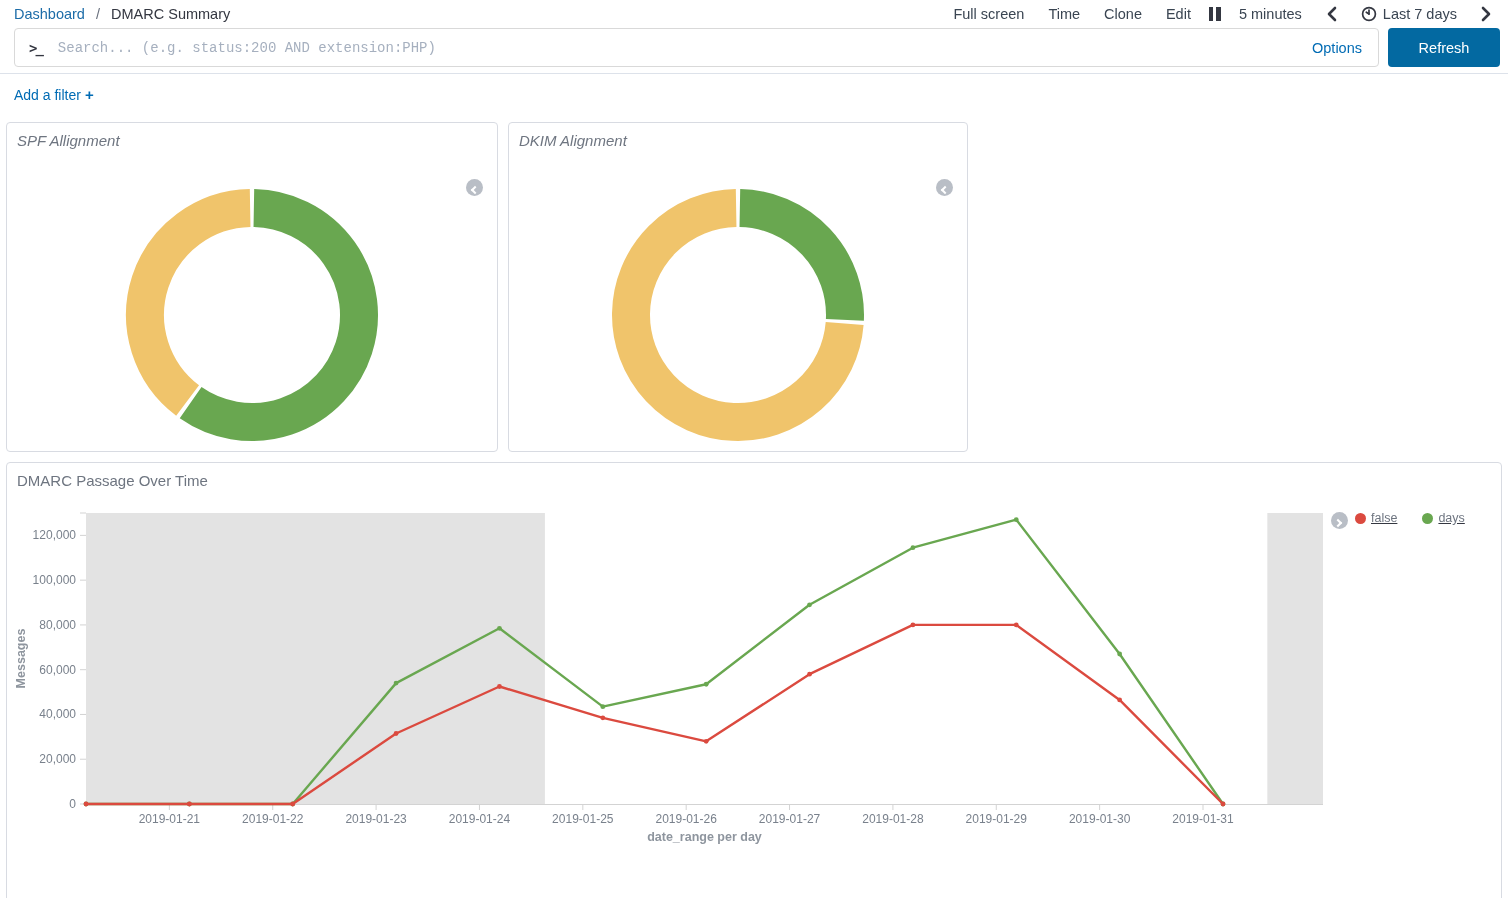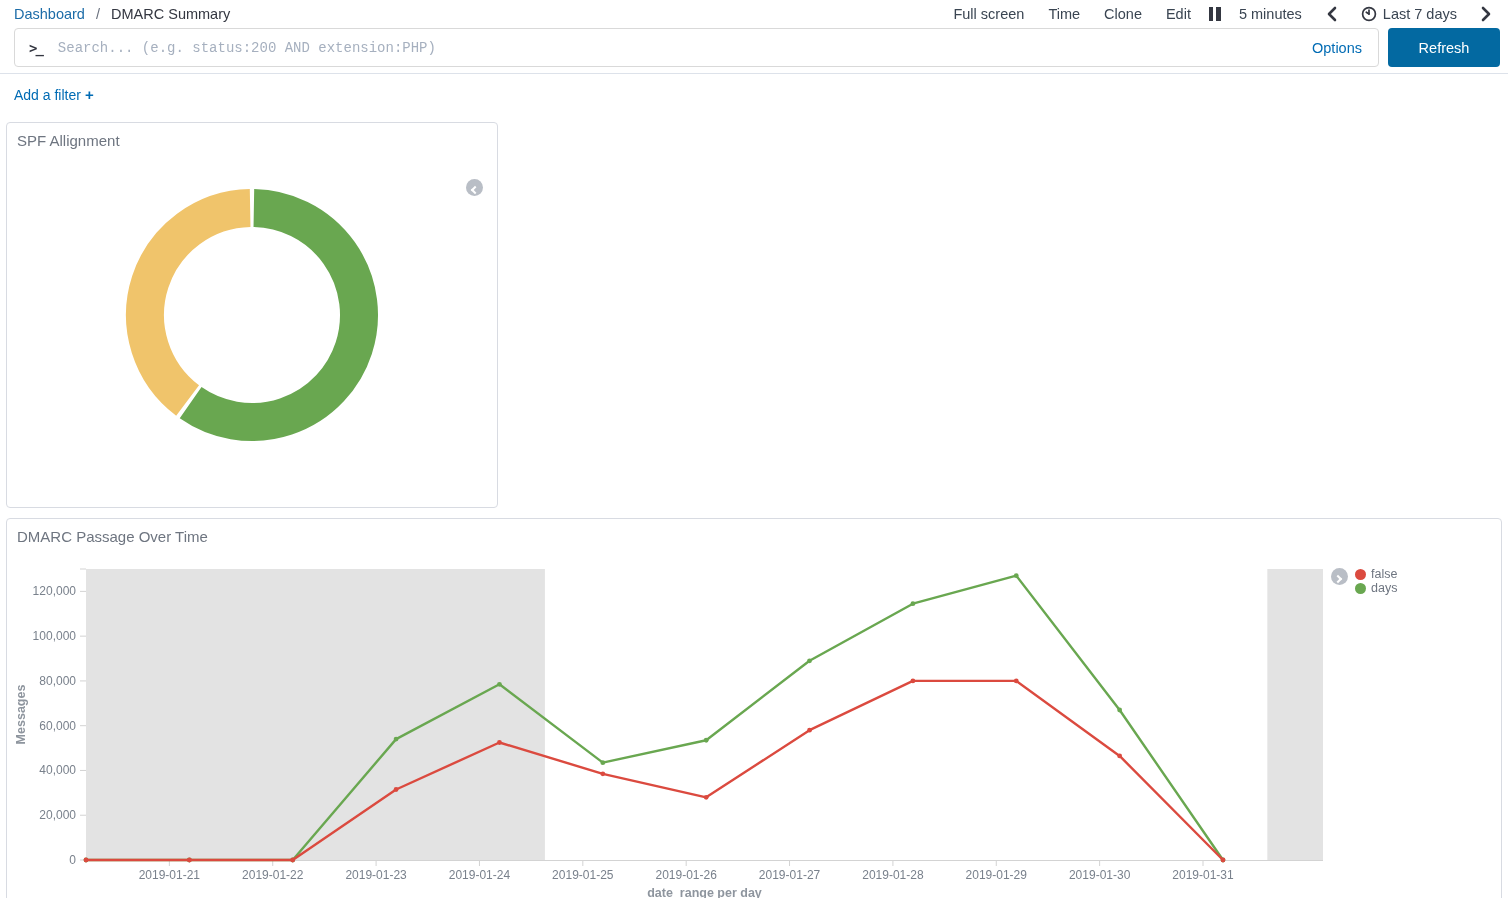--- a/index.html
+++ b/index.html
@@ -37,35 +37,35 @@
   
   .filter-row { padding:12px 14px 10px 14px; }
   .add-filter { color:#006BB4; font-size:14px; text-decoration:none; cursor:pointer; }
   .plus-icon { font-weight:bold; margin-left:4px; font-size:15px; }
 
   
   .dashboard { padding:8px 6px 0 6px; }
   .row-top { display:flex; gap:10px; margin-bottom:10px; }
   .panel { position:relative; border:1px solid #D8DBE2; border-radius:4px; background:#fff; }
   .panel h2 { font-size:15px; font-weight:normal; color:#6E7580; padding:9px 10px 2px 10px; }
-  .donut-panel { height:386px; }
+  .donut-panel { height:330px;font-style:italic; }
   .p1 { flex:0 0 492px; } .p2 { flex:0 0 460px; } .p3 { flex:1; }
   .donut-wrap { display:flex; justify-content:center; margin-top:34px; }
 
   .legend-toggle { position:absolute; top:56px; right:14px; width:17px; height:17px;
     border-radius:50%; background:#B9BEC6; border:none; cursor:pointer; padding:0; }
   .chev { display:block; width:6px; height:6px; border-left:2px solid #fff; border-bottom:2px solid #fff; }
   .chev.left  { transform:rotate(45deg);  margin:5px 4px 0 6px; }
   .chev.right { transform:rotate(225deg); margin:5px 6px 0 4px; }
 
   .line-panel { height:440px; margin-bottom:2px; }
   .line-body { display:flex; margin-top:12px; }
   .legend-col { width:170px; display:flex; align-items:flex-start; gap:7px; padding-top:8px; }
   .legend-col .legend-toggle { position:static; flex:0 0 17px; margin-top:1px; }
-  .legend-items { display:flex; flex-direction:column; gap:0; }
+  .legend-items { display:flex; flex-direction:row; gap:25px;text-decoration:underline; }
   .legend-item { display:flex; align-items:center; gap:5px; font-size:12.5px;
     color:#6E7580; cursor:pointer; }
   .legend-item .dot { width:11px; height:11px; border-radius:50%; display:inline-block; }
 </style>
 </head>
 <body>
 
 <header class="top-bar">
   <div class="breadcrumbs">
     <a>Dashboard</a>
@@ -118,20 +118,32 @@
   <div class="row-top">
     <section class="panel donut-panel p1">
       <h2>SPF Allignment</h2>
       <button class="legend-toggle">
           <span class="chev left"></span>
         </button>
       <div class="donut-wrap">
           <svg class="donut" width="260" height="260" viewBox="0 0 260 260">
             <path d="M 131.86740748878933 23.01629661826614 A 107 107 0 1 1 68.6273213104381 217.64926873892216" fill="none" stroke="#69A750" stroke-width="38"></path>
             <path d="M 65.60579252273082 215.45399957506032 A 107 107 0 0 1 128.13259251121067 23.01629661826614" fill="none" stroke="#F0C46B" stroke-width="38"></path>
+          </svg>
+        </div>
+    </section>
+    <section class="panel donut-panel p2">
+      <h2>DKIM Alignment</h2>
+      <button class="legend-toggle">
+          <span class="chev left"></span>
+        </button>
+      <div class="donut-wrap">
+          <svg class="donut" width="260" height="260" viewBox="0 0 260 260">
+            <path d="M 131.86740748878933 23.01629661826614 A 107 107 0 0 1 236.88985096760646 134.85383972983016" fill="none" stroke="#69A750" stroke-width="38"></path>
+            <path d="M 236.65533999481846 138.5812849031879 A 107 107 0 1 1 128.13259251121076 23.01629661826614" fill="none" stroke="#F0C46B" stroke-width="38"></path>
           </svg>
         </div>
     </section>
   </div>
 
   <section class="panel line-panel">
     <h2>DMARC Passage Over Time</h2>
     <div class="line-body">
       <svg id="line-chart" width="1324" height="356" viewBox="0 0 1324 356">
           <rect x="79" y="10" width="458.927" height="291" fill="#E3E3E3"></rect>

